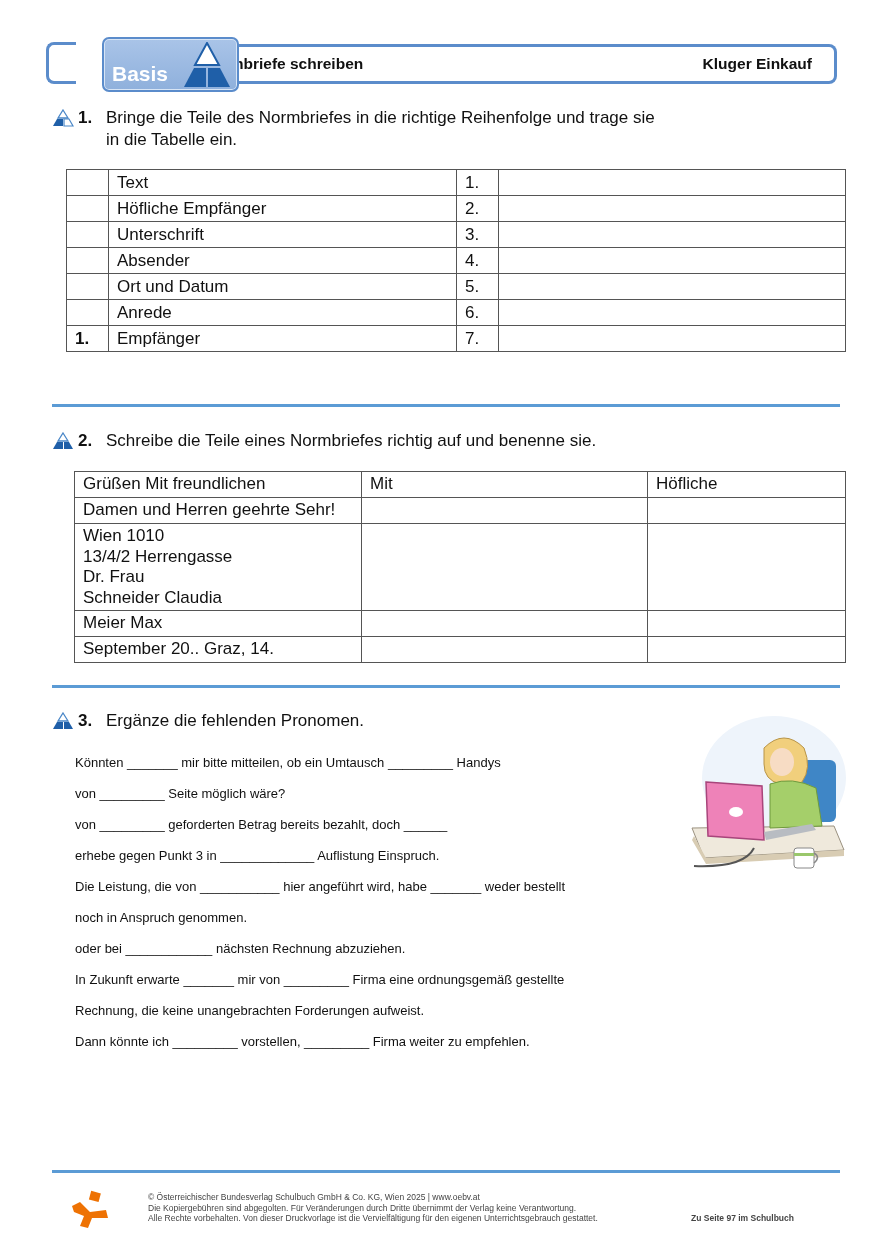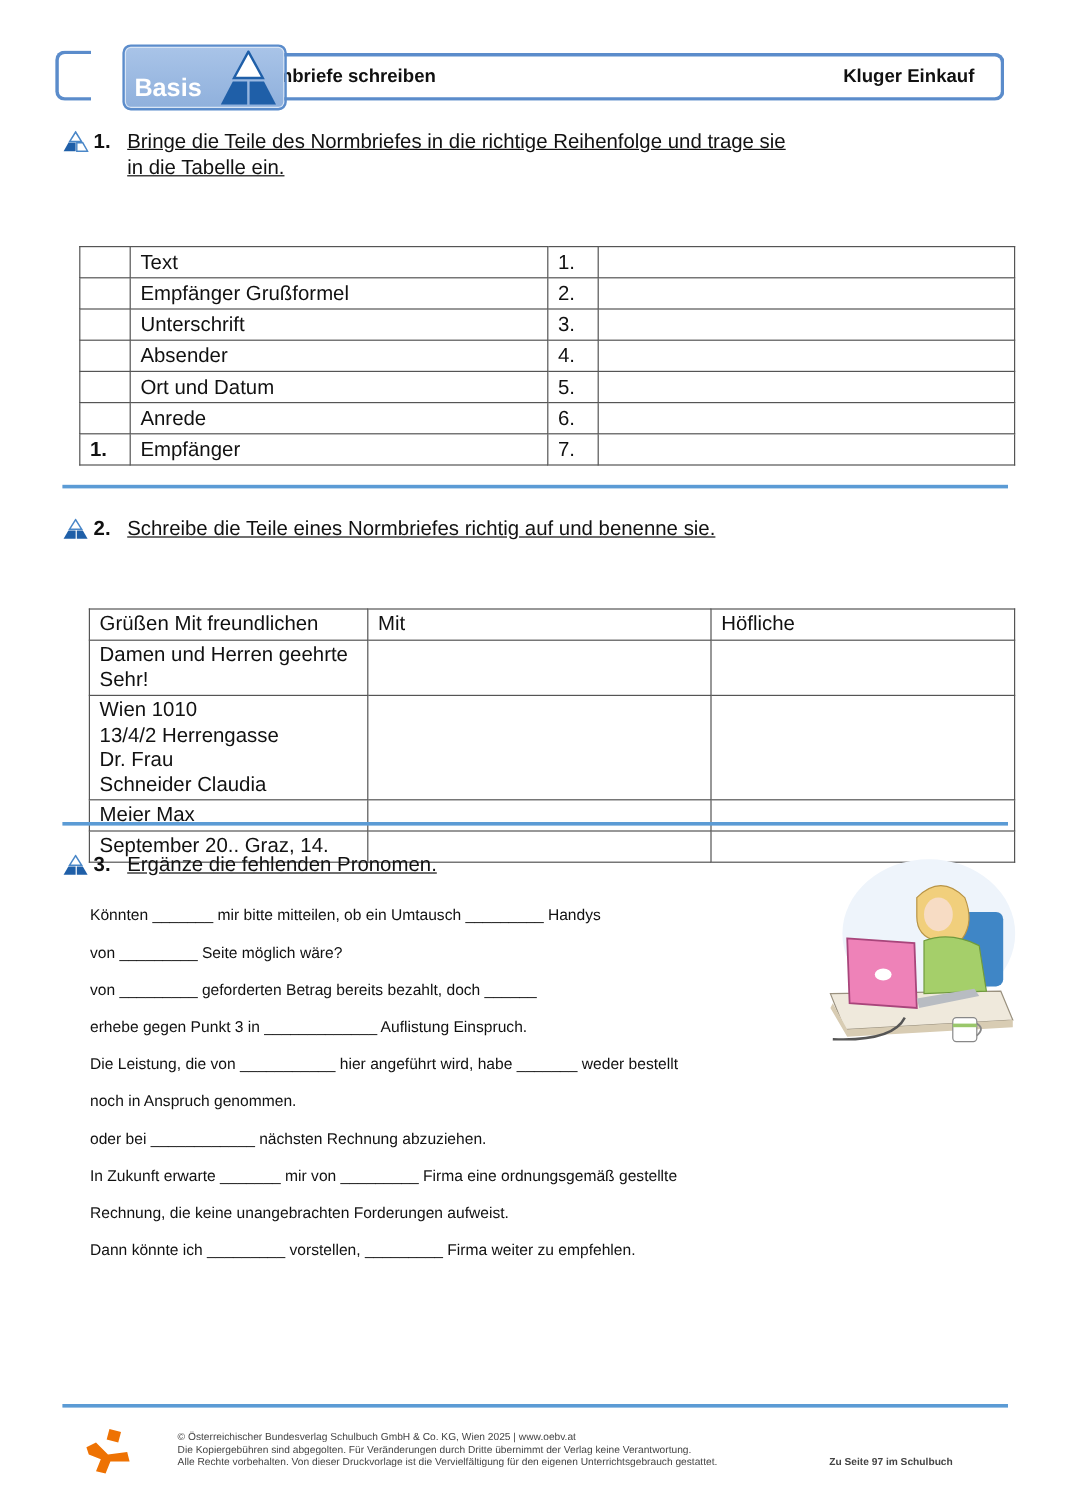--- a/index.html
+++ b/index.html
@@ -28,37 +28,37 @@
   .logo-text {
     position: absolute; left: 8px; bottom: 4px;
     color: #fff; font-weight: bold; font-size: 21px;
   }
   .logo-tri { position: absolute; right: 6px; top: 3px; width: 48px; height: 46px; }
 
   
   .task { position: absolute; left: 52px; display: flex; align-items: flex-start; font-size: 17px; line-height: 22px; }
   .task-icon { width: 22px; height: 18px; margin-right: 4px; margin-top: 2px; }
   .task-num { font-weight: bold; width: 28px; }
-  .task-text { width: 560px; text-decoration: underline; }
-
-  
-  table { border-collapse: collapse; position: absolute; margin-top: 36px; }
+  .task-text { width: 560px; }
+
+  
+  table { border-collapse: collapse; position: absolute; }
   .t1 { left: 66px; top: 169px; width: 780px; }
   .t1 td { border: 1px solid #555; height: 26px; font-size: 17px; padding: 0 8px; vertical-align: middle; }
   .t1 .c-mark { width: 42px; font-weight: bold; }
   .t1 .c-part { width: 348px; }
   .t1 .c-num { width: 42px; }
 
   
   .divider { position: absolute; left: 52px; width: 788px; height: 3px; background: #5b9bd5; }
 
   
   .t2 { left: 74px; top: 471px; width: 772px; }
   .t2 td { border: 1px solid #555; font-size: 17px; padding: 2px 8px; vertical-align: middle; line-height: 20.5px; }
-  .t2 .col1 { width: 232px; }
+  .t2 .col1 { width: 287px; }
   .t2 .col2 { width: 286px; }
   .t2 .hd { font-weight: normal; }
   .t2 .r { height: 26px; }
 
   
   .cloze { position: absolute; left: 75px; top: 751px; width: 740px; font-size: 13px; }
   .cloze-line { height: 31px; line-height: 24px; white-space: nowrap; }
 
   
   .illus { position: absolute; left: 684px; top: 708px; width: 165px; height: 170px; }
@@ -98,21 +98,21 @@
 <table class="t1">
   <tbody id="t1-body">
       <tr>
         <td class="c-mark"></td>
         <td class="c-part">Text</td>
         <td class="c-num">1.</td>
         <td></td>
       </tr>
       <tr>
         <td class="c-mark"></td>
-        <td class="c-part">Empfänger Grußformel</td>
+        <td class="c-part">Höfliche Empfänger</td>
         <td class="c-num">2.</td>
         <td></td>
       </tr>
       <tr>
         <td class="c-mark"></td>
         <td class="c-part">Unterschrift</td>
         <td class="c-num">3.</td>
         <td></td>
       </tr>
       <tr>

